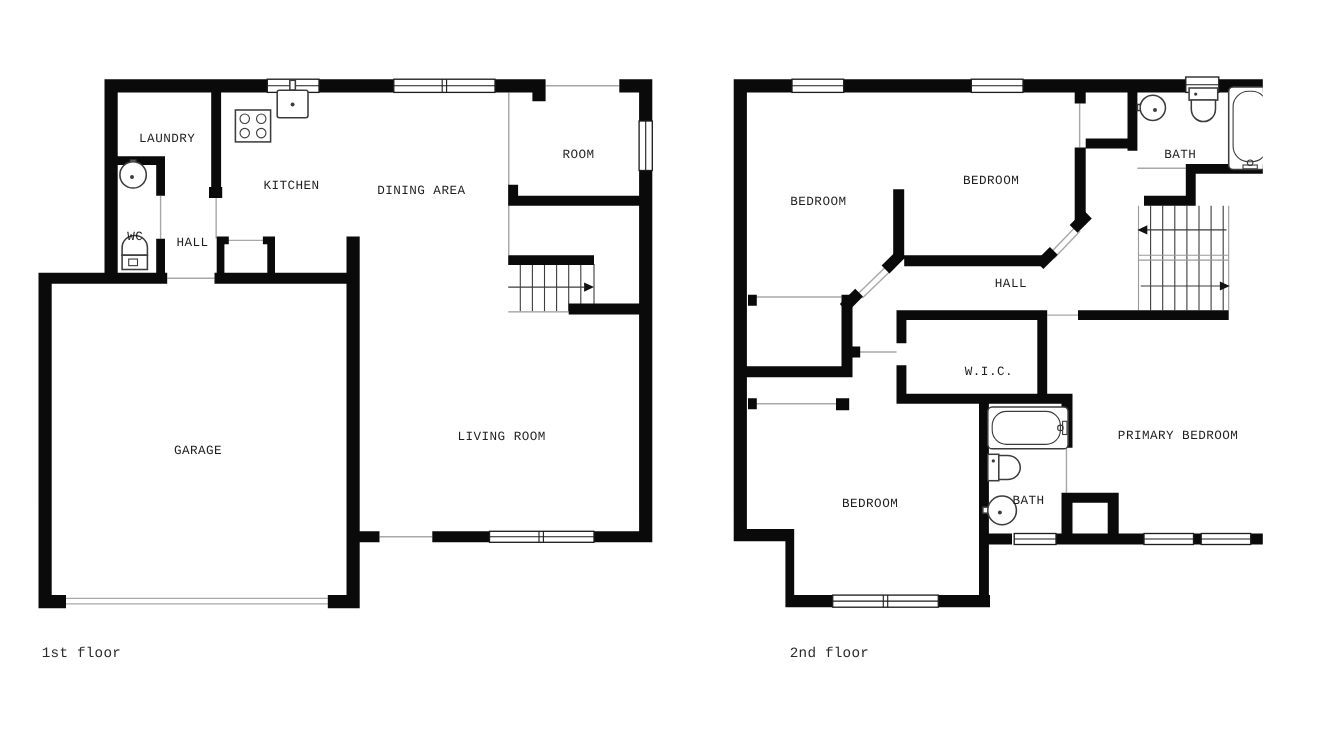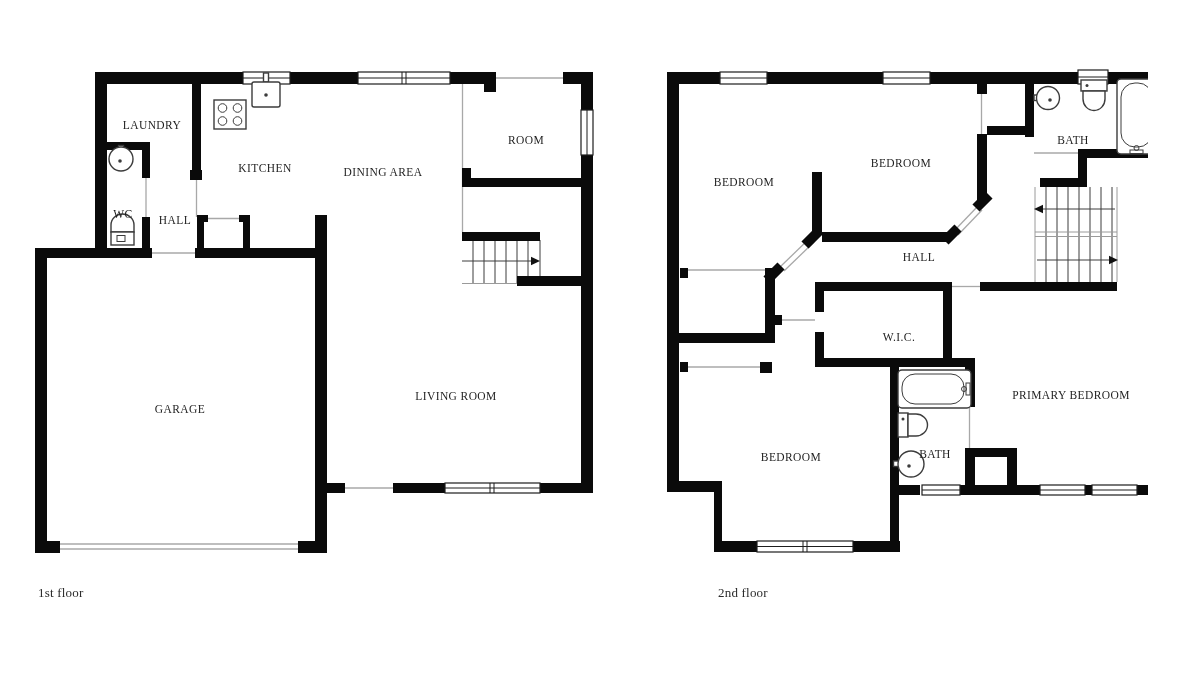--- a/index.html
+++ b/index.html
@@ -1,17 +1,17 @@
 <!DOCTYPE html>
 <html><head>
 <meta charset="utf-8">
 <style>
   html,body{margin:0;padding:0;background:#ffffff;}
   .stage{position:relative;width:1148px;height:674px;background:#ffffff;overflow:hidden;
-         font-family:Liberation Serif, serif;}
+         font-family:Liberation Mono, monospace;}
   svg{position:absolute;left:0;top:0;}
   .wall{fill:#0a0a0a;stroke:none;}
   .thin{stroke:#a8a8a8;stroke-width:1.3;fill:none;}
   .stairline{stroke:#3d3d3d;stroke-width:1;fill:none;}
   .stairedge{stroke:#9a9a9a;stroke-width:1;fill:none;}
   .fix{fill:#ffffff;stroke:#3c3c3c;stroke-width:1.4;}
   .fixthin{fill:none;stroke:#3c3c3c;stroke-width:1;}
   .dot{fill:#3c3c3c;stroke:none;}
   .win{fill:#ffffff;stroke:#1d1d1d;stroke-width:1.2;}
   .winline{stroke:#1d1d1d;stroke-width:1;fill:none;}

